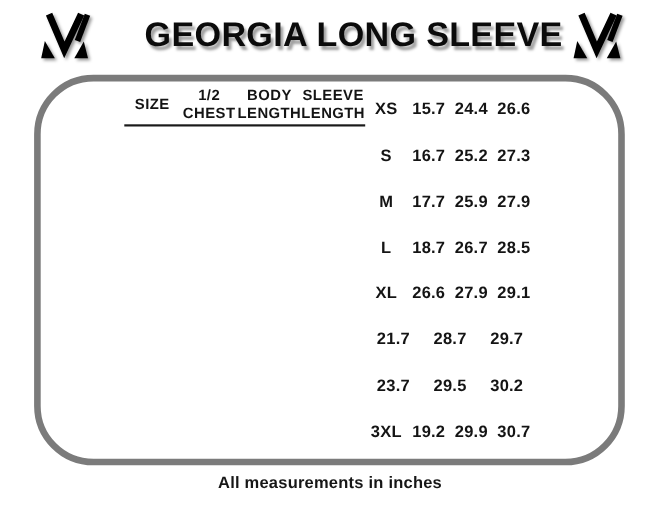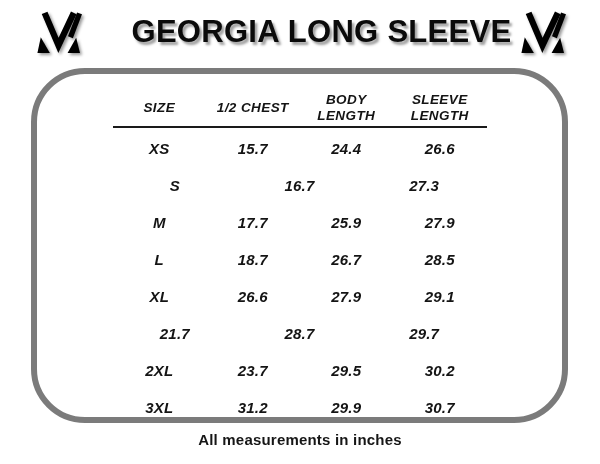--- a/index.html
+++ b/index.html
@@ -24,22 +24,22 @@
   }
 
   
   .card{
     position:absolute; left:31px; top:68px; width:537px; height:355px;
     border:6px solid #7b7b7b; border-radius:54px; background:#ffffff;
   }
 
   
   .size-table{
-    position:absolute; left:50%; top:16px; transform:translateX(-50%);
-    width:374px; height:336px; display:flex; flex-direction:column;font-style:italic;
+    position:absolute; left:50%; top:3px; transform:translateX(-50%);
+    width:374px; height:336px; display:flex; flex-direction:row;
   }
   .thead{
     display:flex; height:38px; border-bottom:2.5px solid #1a1a1a;
   }
   .hcell{
     flex:1; display:flex; flex-direction:column; align-items:center; justify-content:center;
     font-weight:700; font-size:13.5px; line-height:1.18; letter-spacing:0.4px; color:#141414;
     text-align:center;
   }
   .tbody{
@@ -105,20 +105,21 @@
     <div class="tbody">
       <div class="trow">
         <span class="cell">XS</span>
         <span class="cell">15.7</span>
         <span class="cell">24.4</span>
         <span class="cell">26.6</span>
       </div>
       <div class="trow">
         <span class="cell">S</span>
         <span class="cell">16.7</span>
+        <span class="cell">25.2</span>
         <span class="cell">27.3</span>
       </div>
       <div class="trow">
         <span class="cell">M</span>
         <span class="cell">17.7</span>
         <span class="cell">25.9</span>
         <span class="cell">27.9</span>
       </div>
       <div class="trow">
         <span class="cell">L</span>
@@ -131,28 +132,27 @@
         <span class="cell">26.6</span>
         <span class="cell">27.9</span>
         <span class="cell">29.1</span>
       </div>
       <div class="trow">
         <span class="cell">21.7</span>
         <span class="cell">28.7</span>
         <span class="cell">29.7</span>
       </div>
       <div class="trow">
-        <span class="cell">2XL</span>
         <span class="cell">23.7</span>
         <span class="cell">29.5</span>
         <span class="cell">30.2</span>
       </div>
       <div class="trow">
         <span class="cell">3XL</span>
-        <span class="cell">31.2</span>
+        <span class="cell">19.2</span>
         <span class="cell">29.9</span>
         <span class="cell">30.7</span>
       </div>
     </div>
 
   </div>
 </div>
 
 <div class="footer-note">All measurements in inches</div>
 

